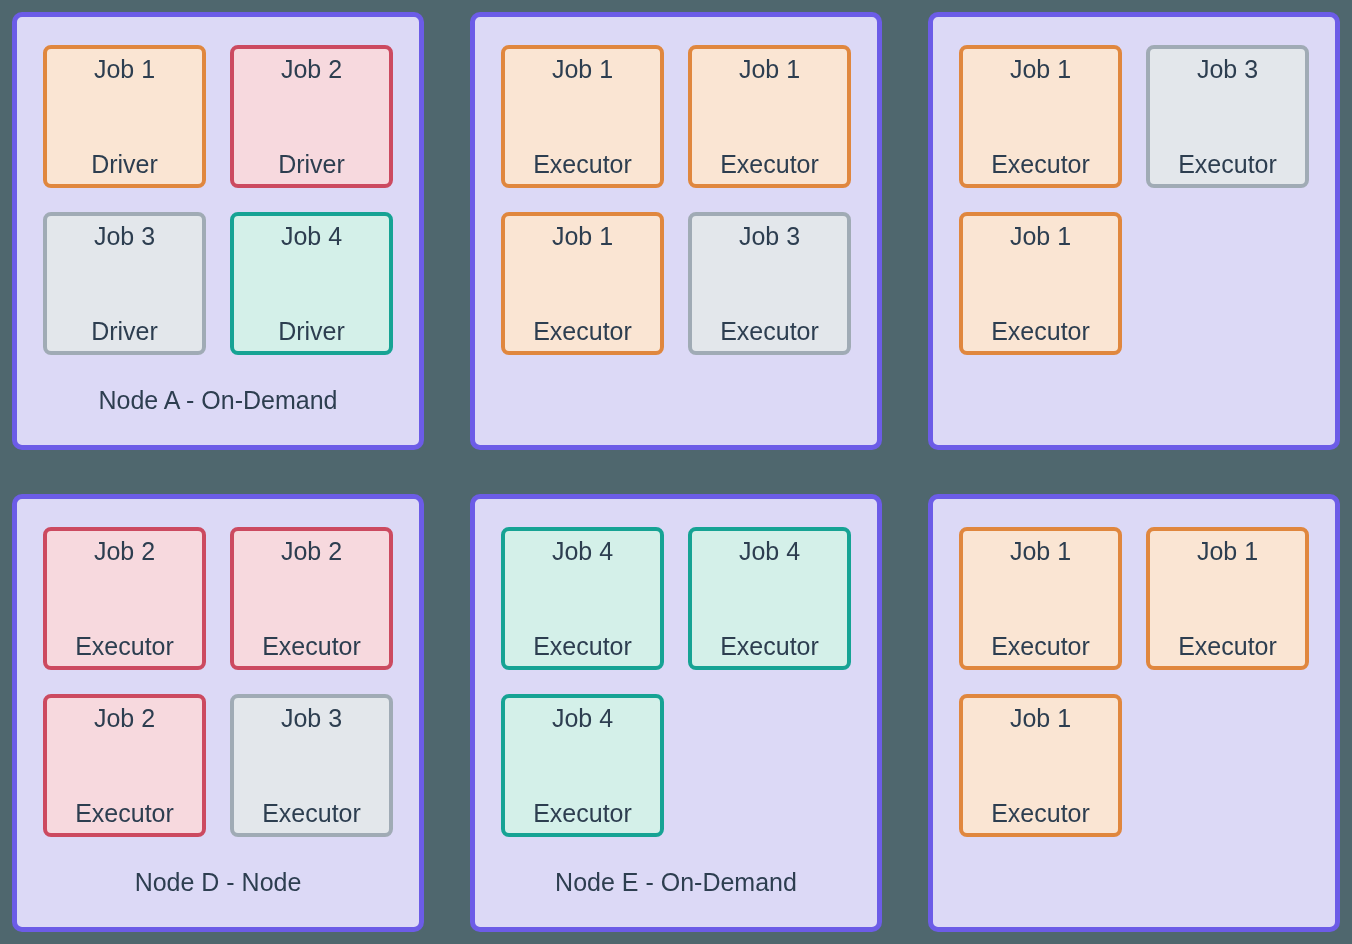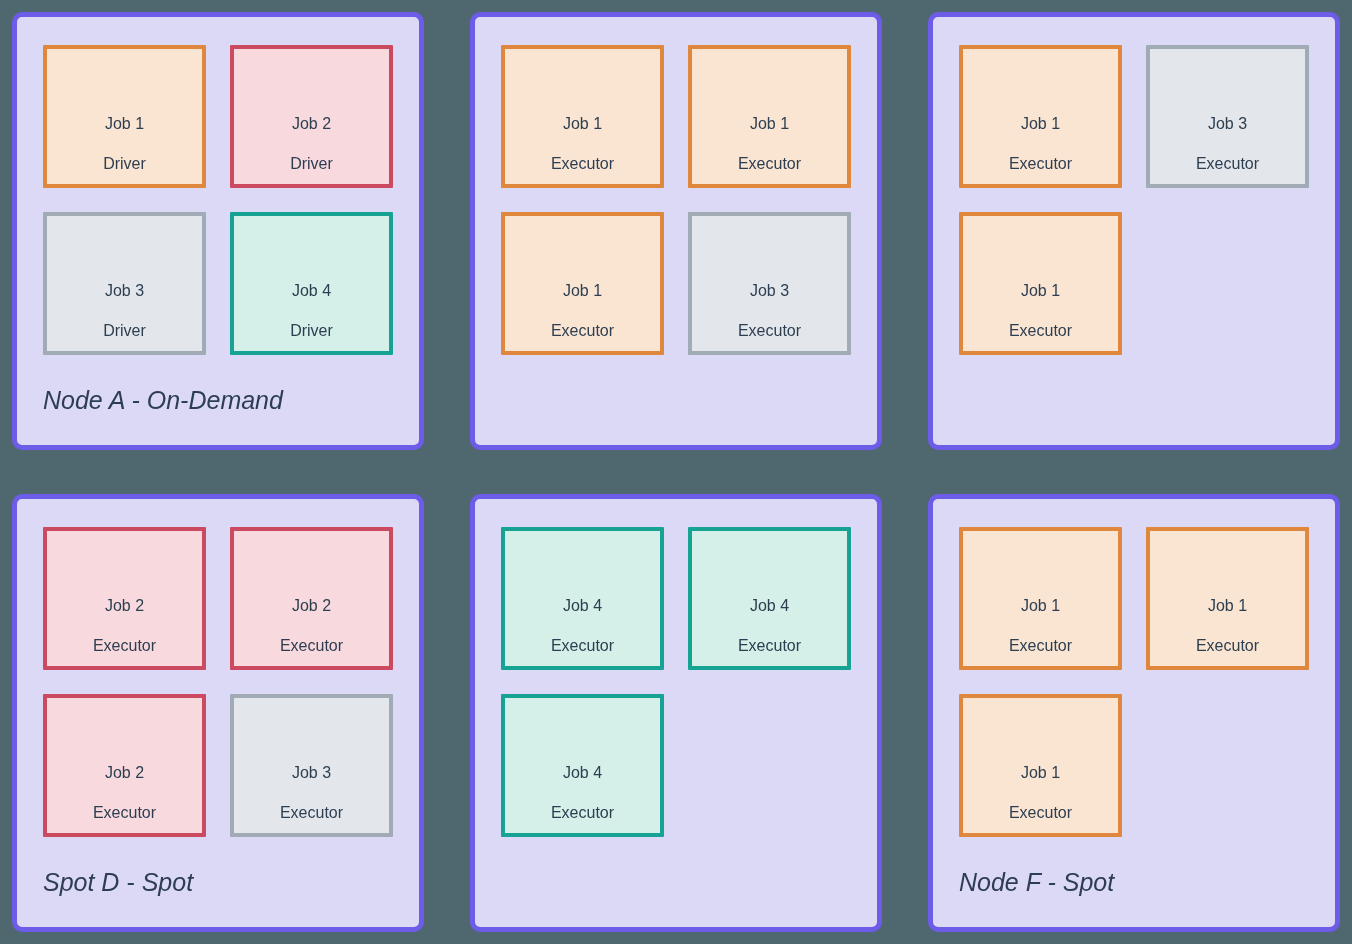--- a/index.html
+++ b/index.html
@@ -33,39 +33,39 @@
     padding:28px 26px 0 26px;
   }
   .jobs-grid{
     display:grid;
     grid-template-columns:repeat(2,1fr);
     grid-auto-rows:143px;
     gap:24px;
   }
   .job-box{
     border:4px solid transparent;
-    border-radius:1px;
+    border-radius:8px;
     display:flex;
     flex-direction:column;
     align-items:center;
-    justify-content:flex-end;
-    font-size:16px;
+    justify-content:space-between;
+    font-size:25px;
     font-weight:500;
     line-height:40px;
     text-align:center;
   }
   .job-box.empty{
     border:none;
     background:transparent;
   }
   .node-label-wrap{
     flex:1;
     display:flex;
     align-items:center;
-    font-style:italic;
+    justify-content:center;
   }
   .node-label{
     font-size:25px;
     font-weight:500;
   }
 </style>
 </head>
 <body>
 
 <div class="canvas">
@@ -142,53 +142,53 @@
         <div class="job-box" style="border-color: rgb(204, 74, 96); background: rgb(247, 217, 222);">
           <div>Job 2</div>
           <div>Executor</div>
         </div>
         <div class="job-box" style="border-color: rgb(160, 171, 181); background: rgb(227, 231, 235);">
           <div>Job 3</div>
           <div>Executor</div>
         </div>
       </div>
     <div class="node-label-wrap">
-      <div class="node-label">Spot D - Spot</div>
+      <div class="node-label">Node D - Node</div>
     </div>
   </div>
     <div class="node-card">
     <div class="jobs-grid">
         <div class="job-box" style="border-color: rgb(22, 163, 148); background: rgb(212, 240, 233);">
           <div>Job 4</div>
           <div>Executor</div>
         </div>
         <div class="job-box" style="border-color: rgb(22, 163, 148); background: rgb(212, 240, 233);">
           <div>Job 4</div>
           <div>Executor</div>
         </div>
         <div class="job-box" style="border-color: rgb(22, 163, 148); background: rgb(212, 240, 233);">
           <div>Job 4</div>
           <div>Executor</div>
         </div>
         <div class="job-box empty"></div>
       </div>
+    <div class="node-label-wrap">
+      <div class="node-label">Node E - On-Demand</div>
+    </div>
   </div>
     <div class="node-card">
     <div class="jobs-grid">
         <div class="job-box" style="border-color: rgb(224, 135, 62); background: rgb(250, 229, 211);">
           <div>Job 1</div>
           <div>Executor</div>
         </div>
         <div class="job-box" style="border-color: rgb(224, 135, 62); background: rgb(250, 229, 211);">
           <div>Job 1</div>
           <div>Executor</div>
         </div>
         <div class="job-box" style="border-color: rgb(224, 135, 62); background: rgb(250, 229, 211);">
           <div>Job 1</div>
           <div>Executor</div>
         </div>
         <div class="job-box empty"></div>
       </div>
-    <div class="node-label-wrap">
-      <div class="node-label">Node F - Spot</div>
-    </div>
   </div>
   </div>
 
 </body></html>

